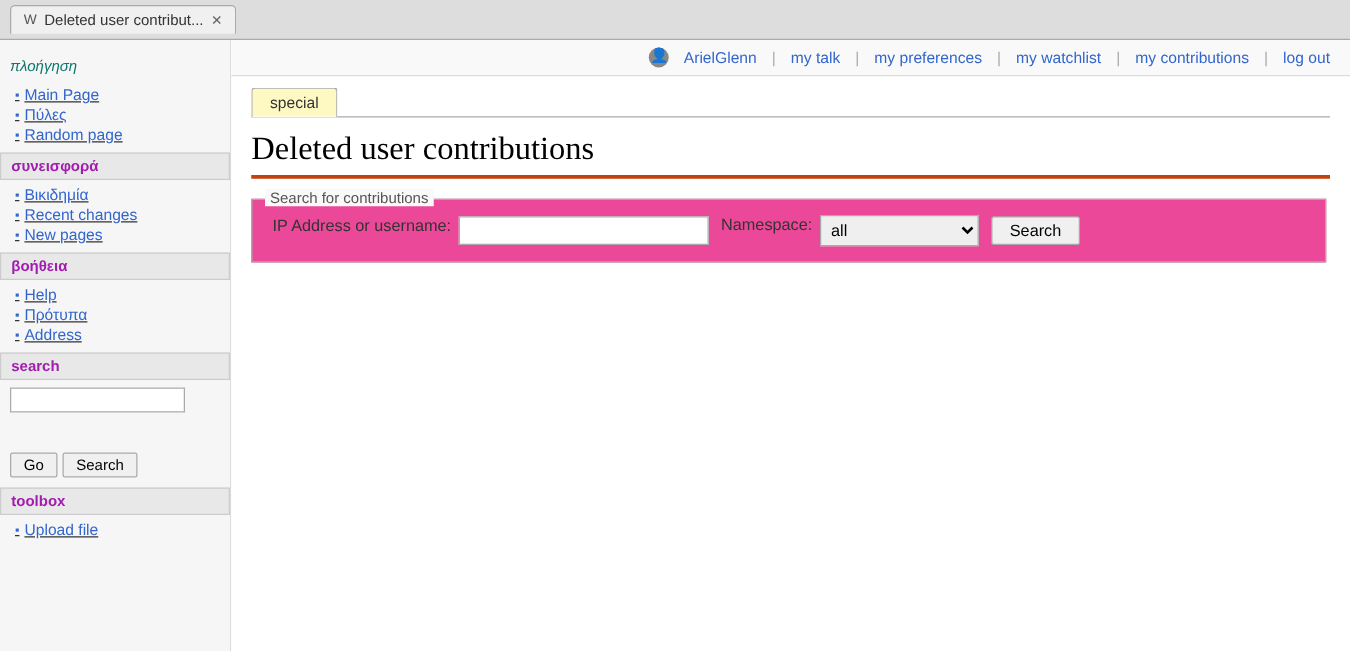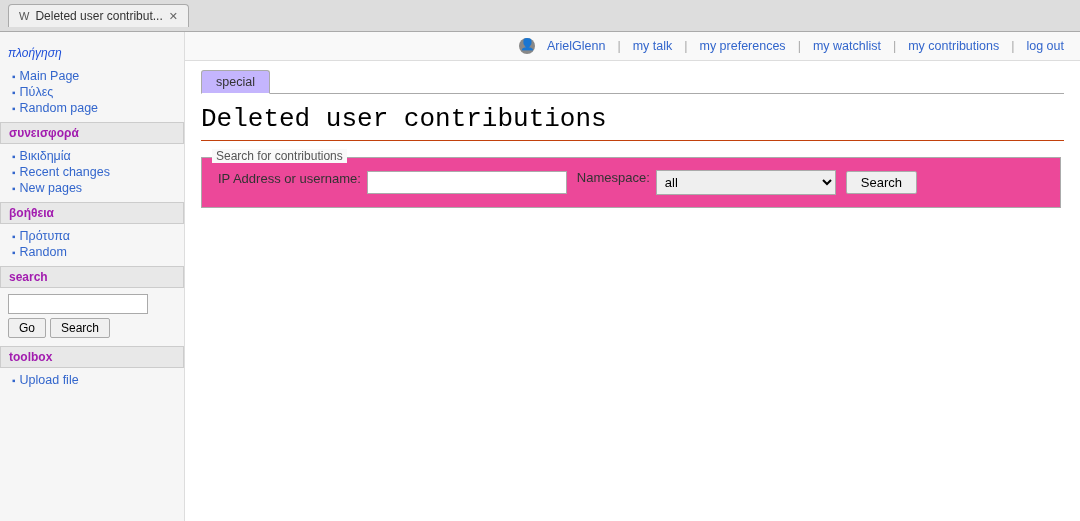--- a/index.html
+++ b/index.html
@@ -56,20 +56,21 @@
       border: 1px solid #ccc;
       padding: 3px 8px;
       font-size: 12px;
       font-weight: bold;
       color: #a21caf;
       margin: 0 0 2px 0;
     }
     .sidebar-section ul {
       list-style: none;
       padding: 2px 0;
+      text-decoration: underline;
     }
     .sidebar-section ul li {
       padding: 1px 4px 1px 12px;
       display: flex;
       align-items: center;
       gap: 4px;
     }
     .sidebar-section ul li::before {
       content: '▪';
       color: #3366cc;
@@ -96,20 +97,21 @@
       display: flex;
       gap: 4px;
     }
     .sidebar-search button {
       font-size: 12px;
       padding: 2px 10px;
       border: 1px solid #aaa;
       background: #f0f0f0;
       cursor: pointer;
       border-radius: 2px;
+      margin-top: 28px;
     }
 
     
     .toolbox-section {
       margin-top: 4px;
     }
 
     
     .main-content {
       flex: 1;
@@ -153,35 +155,35 @@
       margin-right: 2px;
       font-size: 12.5px;
       cursor: pointer;
       background: #f0f0f0;
       color: #3366cc;
       border-radius: 3px 3px 0 0;
       position: relative;
       top: 1px;
     }
     .content-tab.active {
-      background: #c4b5fd;
+      background: #fef9c3;
       color: #333;
       border-bottom: 1px solid #fff;
       font-weight: normal;
     }
 
     
     .page-title {
       font-size: 26px;
       font-weight: normal;
       color: #000;
-      border-bottom: 1px solid #c2410c;
+      border-bottom: 3px solid #c2410c;
       padding-bottom: 6px;
       margin-bottom: 16px;
-      font-family: Liberation Mono, monospace;
+      font-family: Liberation Serif, serif;
     }
 
     
     .contributions-form {
       border: 1px solid #aaa;
       padding: 12px 16px;
       background: #ec4899;
       display: inline-flex;
       align-items: center;
       gap: 10px;
@@ -210,21 +212,21 @@
     .form-field input[type="text"] {
       border: 1px solid #aaa;
       padding: 3px 6px;
       font-size: 13px;
       width: 200px;
     }
     .form-field select {
       border: 1px solid #aaa;
       padding: 3px 4px;
       font-size: 13px;
-      width: 180px;
+      width: 127px;
     }
     .search-btn {
       font-size: 13px;
       padding: 3px 14px;
       border: 1px solid #aaa;
       background: #f0f0f0;
       cursor: pointer;
       border-radius: 2px;
     }
 
@@ -244,21 +246,21 @@
       font-size: 12px;
       position: absolute;
       top: -1px;
       left: 1px;
     }
 
     .nav-ploi {
       padding: 6px 8px;
       font-size: 12px;
       font-style: italic;
-      color: #1d4ed8;
+      color: #0f766e;
     }
   </style>
 </head>
 <body>
 
 <div class="browser-chrome">
   <div class="tab">
     <span class="tab-icon">W</span>
     <span>Deleted user contribut...</span>
     <span class="tab-close">✕</span>
@@ -297,24 +299,27 @@
         <li>
           <a href="#">New pages</a>
         </li>
       </ul>
     </div>
 
     <div class="sidebar-section">
       <div class="sidebar-section-title">βοήθεια</div>
       <ul>
         <li>
+          <a href="#">Help</a>
+        </li>
+        <li>
           <a href="#">Πρότυπα</a>
         </li>
         <li>
-          <a href="#">Random</a>
+          <a href="#">Address</a>
         </li>
       </ul>
     </div>
 
     <div class="sidebar-section">
       <div class="sidebar-section-title">search</div>
       <div class="sidebar-search">
         <input type="text" style="width: 140px; border: 1px solid rgb(170, 170, 170); padding: 2px 4px; font-size: 12px; margin-bottom: 4px; display: block;">
         <div class="search-buttons">
           <button>Go</button>

